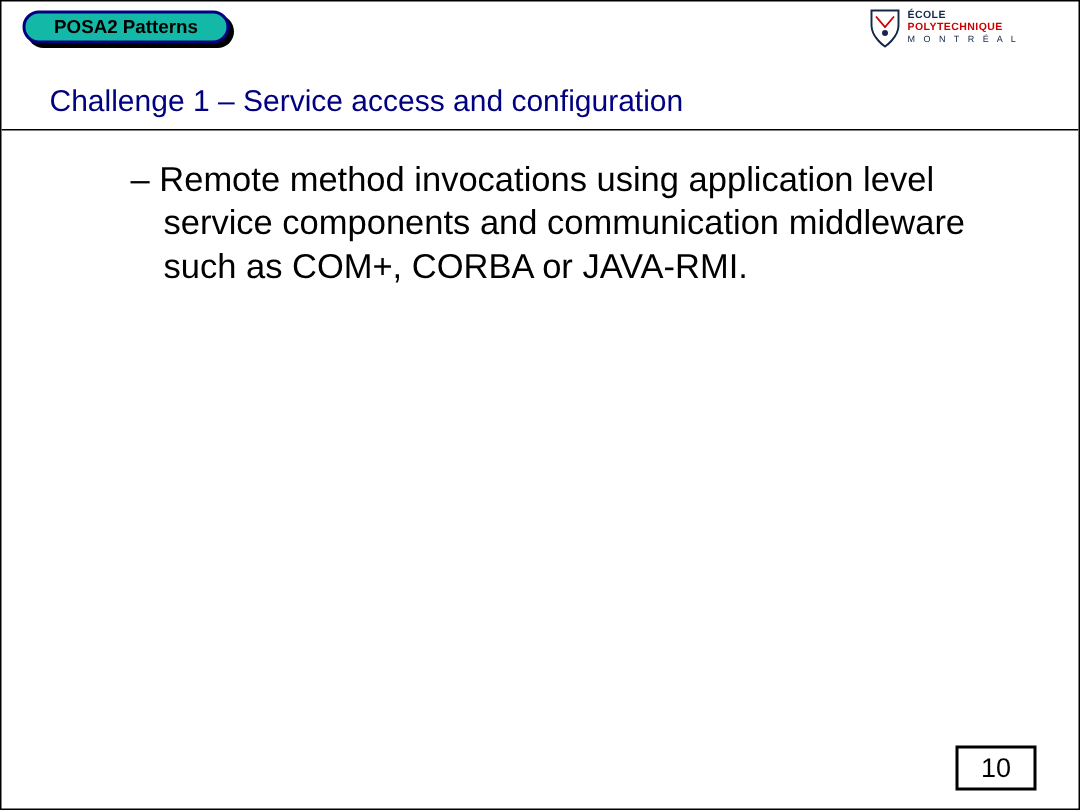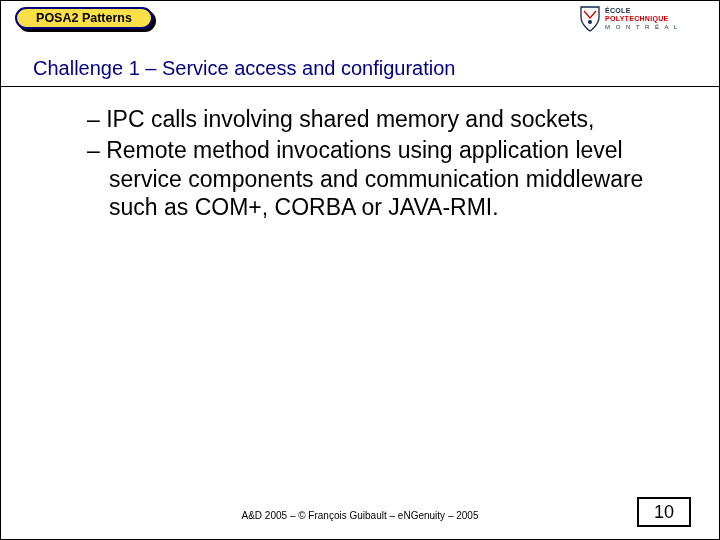--- a/index.html
+++ b/index.html
@@ -26,21 +26,21 @@
     top: 3px;
     width: 138px;
     height: 22px;
     background: #000;
     border-radius: 11px;
   }
   .badge {
     position: relative;
     width: 138px;
     height: 22px;
-    background: #fde047;
+    background: #14b8a6;
     border: 2px solid #000080;
     border-radius: 11px;
     display: flex;
     align-items: center;
     justify-content: center;
     font-size: 12.5px;
     font-weight: bold;
     color: #000;
   }
   .logo {
@@ -147,20 +147,18 @@
       <div class="logo-poly">POLYTECHNIQUE</div>
       <div class="logo-mtl">M O N T R É A L</div>
     </div>
   </div>
 </div>
 
 <div class="title">Challenge 1 – Service access and configuration</div>
 <div class="rule"></div>
 
 <div class="content">
-  <div class="bul2">– <span>IPC calls involving shared memory and sockets,</span></div>
   <div class="bul2">– <span>Remote method invocations using application level service components and communication middleware such as COM+, CORBA or JAVA-RMI.</span></div>
 </div>
 
 <div class="footer">
-  <div class="footer-text">A&amp;D 2005 – ©  François Guibault – eNGenuity – 2005</div>
   <div class="pagenum">10</div>
 </div>
 
 </body></html>

